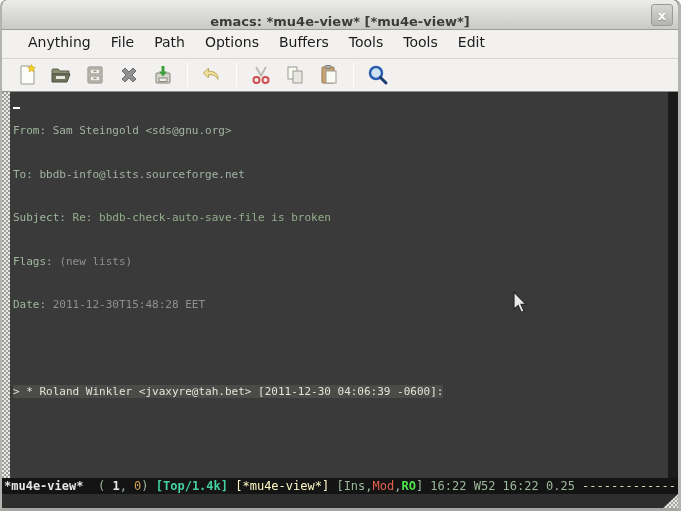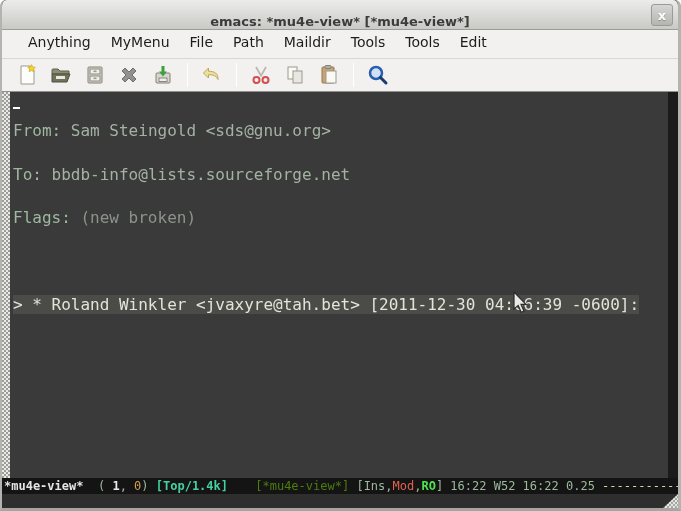--- a/index.html
+++ b/index.html
@@ -45,21 +45,21 @@
   .tool-btn svg{width:24px;height:24px;}
   .tool-sep{width:1px;height:24px;background:#c2c2ba;border-right:1px solid #ffffff;margin:0 5px;}
   
   .text-wrap{position:relative;height:386px;display:flex;background:#3a3a3a;}
   .scrollbar-left{
     width:8px;height:100%;
     background:conic-gradient(#e9e9e6 25%,#9c9c98 0 50%,#e9e9e6 0 75%,#9c9c98 0) 0 0/4px 4px;
   }
   .buffer{
     position:relative;flex:1;overflow:hidden;
-    font-family:"DejaVu Sans Mono",monospace;font-size:16px;line-height:14.5px;
+    font-family:"DejaVu Sans Mono",monospace;font-size:11px;line-height:14.5px;
     color:#d3d7cf;padding:3px 0 0 3px;white-space:pre;
   }
   .right-strip{width:10px;height:100%;background:#1b1b1b;}
   .line{height:14.5px;white-space:pre;}
   .hkey{color:#9fb89f;}
   .hval-contact{color:#a3b3a3;}
   .u{}
   .hval-subject{color:#94ae8c;}
   .hval-dim{color:#8b938b;}
   .qhl{color:#e2e4da;background:#4b4b47;}
@@ -69,21 +69,21 @@
   .modeline{
     height:16px;background:#141414;color:#9db89d;
     font-family:"DejaVu Sans Mono",monospace;font-size:12px;line-height:16px;
     white-space:pre;overflow:hidden;padding-left:2px;
   }
   .ml-buf{color:#e5e5e5;font-weight:bold;}
   .ml-dim{color:#9db89d;}
   .ml-white{color:#eaeaea;font-weight:bold;}
   .ml-orange{color:#cfa050;}
   .ml-pos{color:#45d0a0;font-weight:bold;}
-  .ml-salmon{color:#4d7c0f;margin-left:20px;}
+  .ml-salmon{color:#fef9c3;}
   .ml-red{color:#e3604f;}
   .ml-ro{color:#4ce64c;font-weight:bold;}
   .ml-fill{color:#d7d7af;}
   
   .echo{position:relative;height:14px;background:#2e2e2e;}
   .grip{
     position:absolute;right:0;bottom:0;width:15px;height:14px;
     background:conic-gradient(#e4e4e1 25%,#a8a8a4 0 50%,#e4e4e1 0 75%,#a8a8a4 0) 0 0/4px 4px;
     clip-path:polygon(100% 0,100% 100%,0 100%);
   }
@@ -95,24 +95,24 @@
 
   <div class="titlebar">
     <div class="title">emacs: *mu4e-view* [*mu4e-view*]</div>
     <div class="close-btn">
       <span>x</span>
     </div>
   </div>
 
   <div class="menubar">
     <span class="menu-item">Anything</span>
-    <span class="menu-item">MyMenu</span>
     <span class="menu-item">File</span>
     <span class="menu-item">Path</span>
-    <span class="menu-item">Maildir</span>
+    <span class="menu-item">Options</span>
+    <span class="menu-item">Buffers</span>
     <span class="menu-item">Tools</span>
     <span class="menu-item">Tools</span>
     <span class="menu-item">Edit</span>
   </div>
 
   <div class="toolbar">
     <div class="tool-btn">
       <svg viewBox="0 0 24 24">
         <path d="M6 3h9l4 4v14H6z" fill="#fdfdfb" stroke="#9a9a92"></path>
         <path d="M15 3l4 4h-4z" fill="#d8d8d0" stroke="#9a9a92"></path>
@@ -182,21 +182,23 @@
         <path d="M14.5 14.5L20 20" stroke="#1a3a70" stroke-width="3" stroke-linecap="round"></path>
       </svg>
     </div>
   </div>
 
   <div class="text-wrap">
     <div class="scrollbar-left"></div>
     <div class="buffer">
       <div class="line"><span class="hkey">From:</span><span> </span><span class="hval-contact">Sam Steingold &lt;sds@gnu.org&gt;</span></div>
       <div class="line"><span class="hkey">To:</span><span> </span><span class="hval-contact u">bbdb-info@lists.sourceforge.net</span></div>
-      <div class="line"><span class="hkey">Flags:</span><span> </span><span class="hval-dim">(new broken)</span></div>
+      <div class="line"><span class="hkey">Subject:</span><span> </span><span class="hval-subject">Re: bbdb-check-auto-save-file is broken</span></div>
+      <div class="line"><span class="hkey">Flags:</span><span> </span><span class="hval-dim">(new lists)</span></div>
+      <div class="line"><span class="hkey">Date:</span><span> </span><span class="hval-dim">2011-12-30T15:48:28 EET</span></div>
       <div class="line"></div>
       <div class="line"><span class="qhl">&gt; * Roland Winkler &lt;jvaxyre@tah.bet&gt; [2011-12-30 04:06:39 -0600]:</span></div>
       
       
       
       
       
       
       
       

